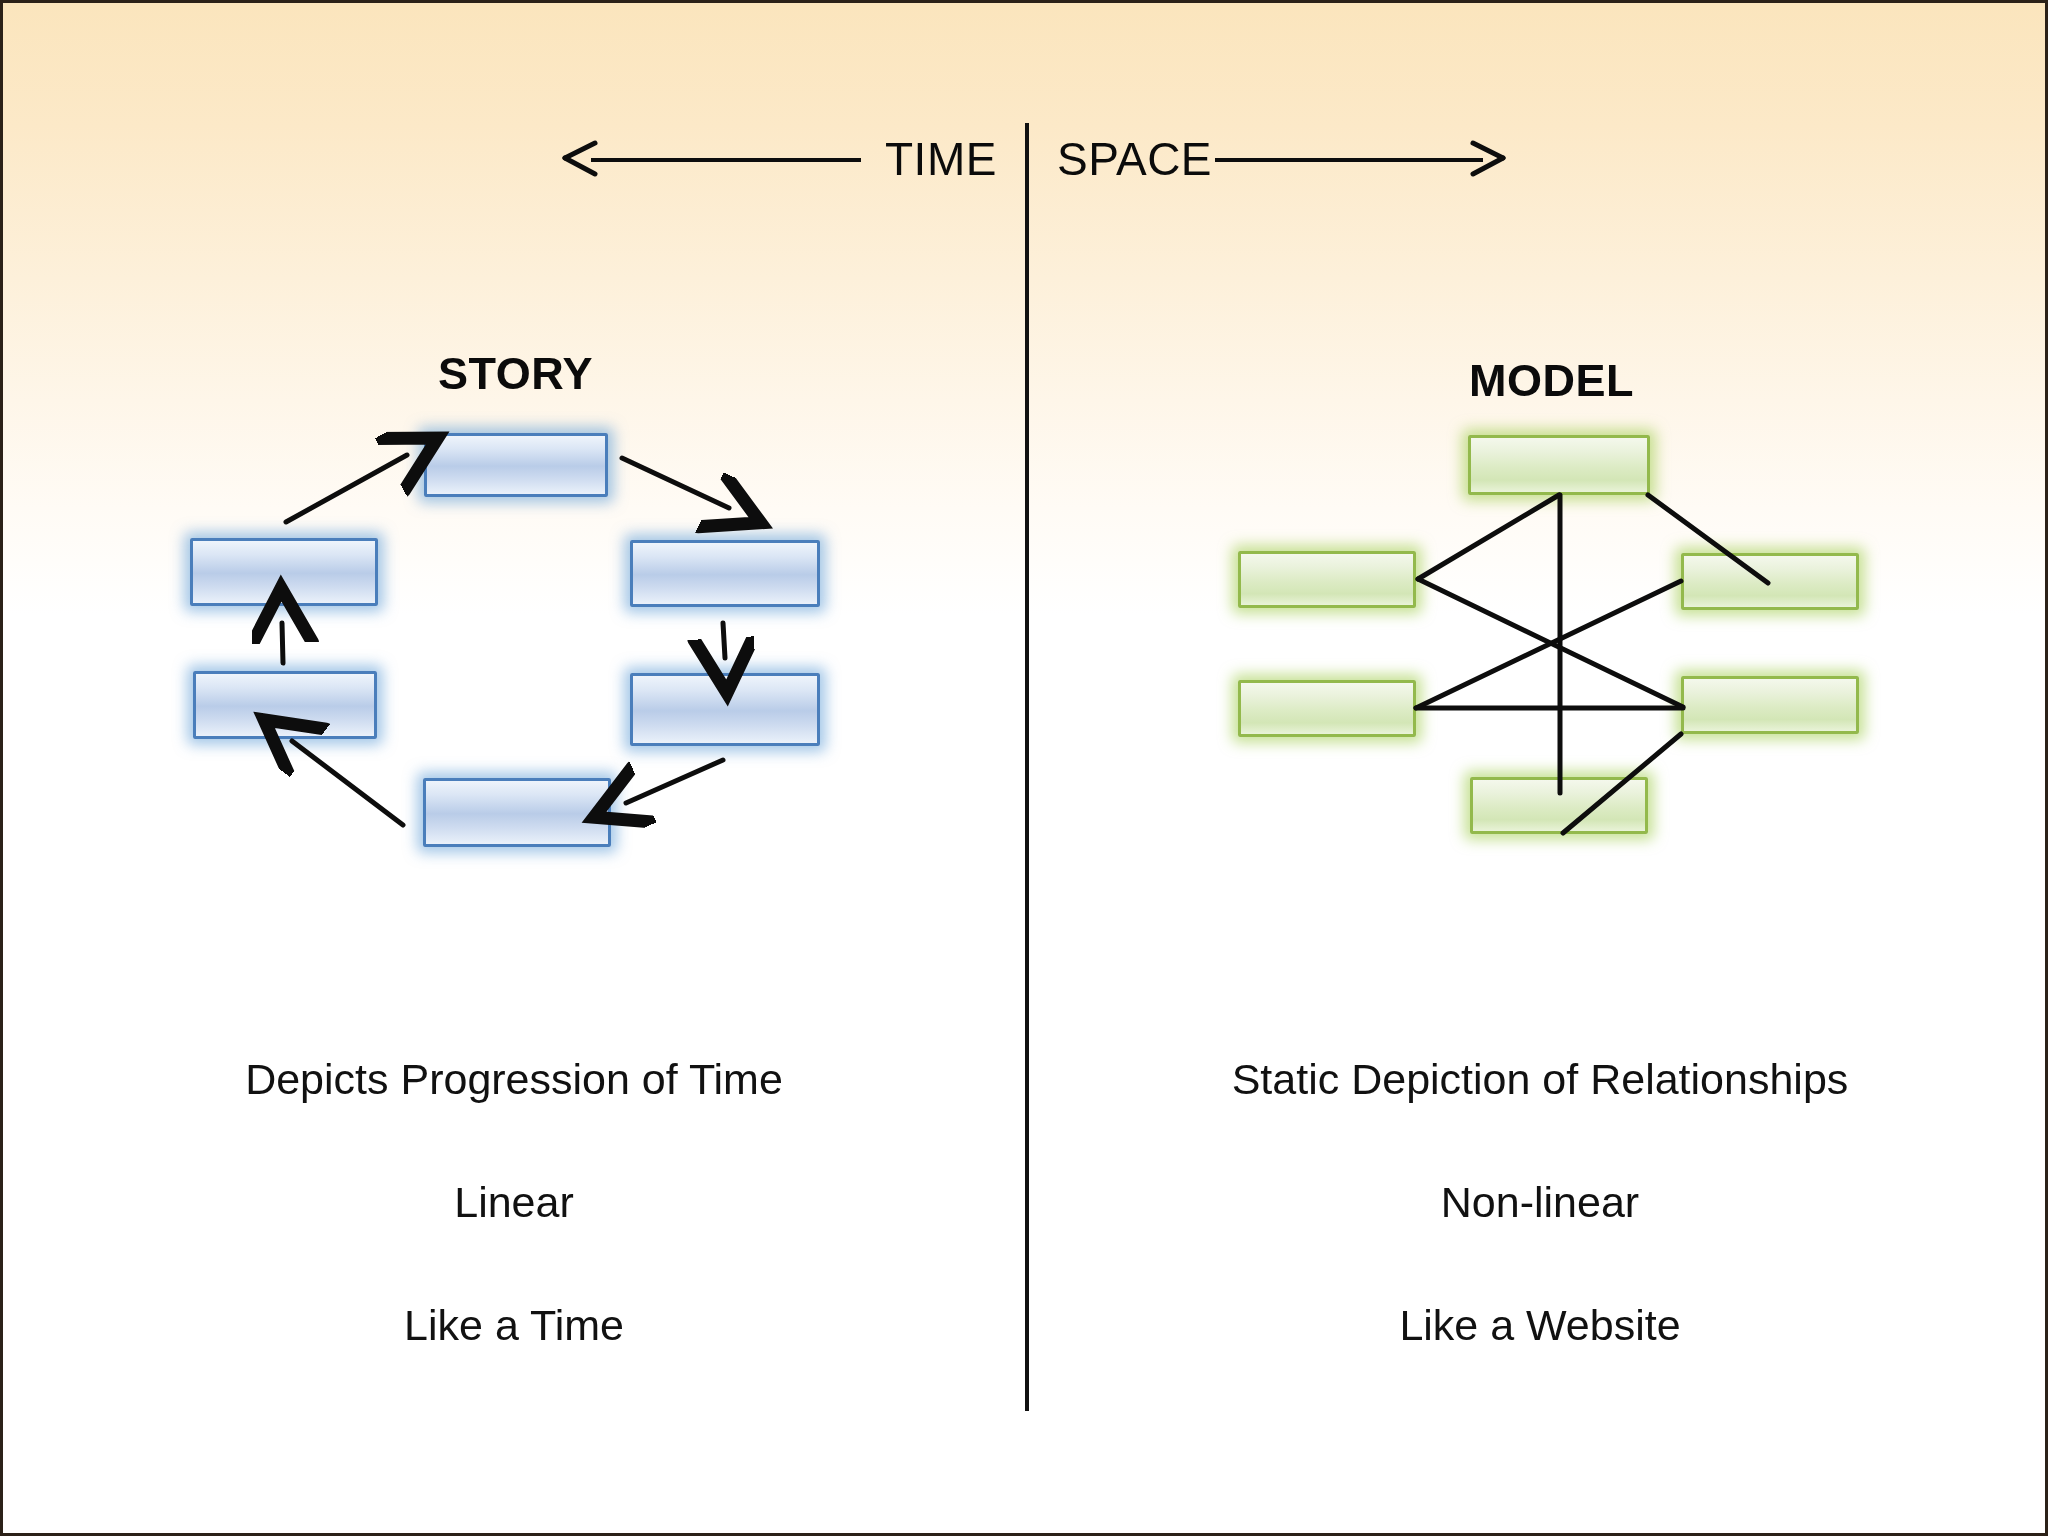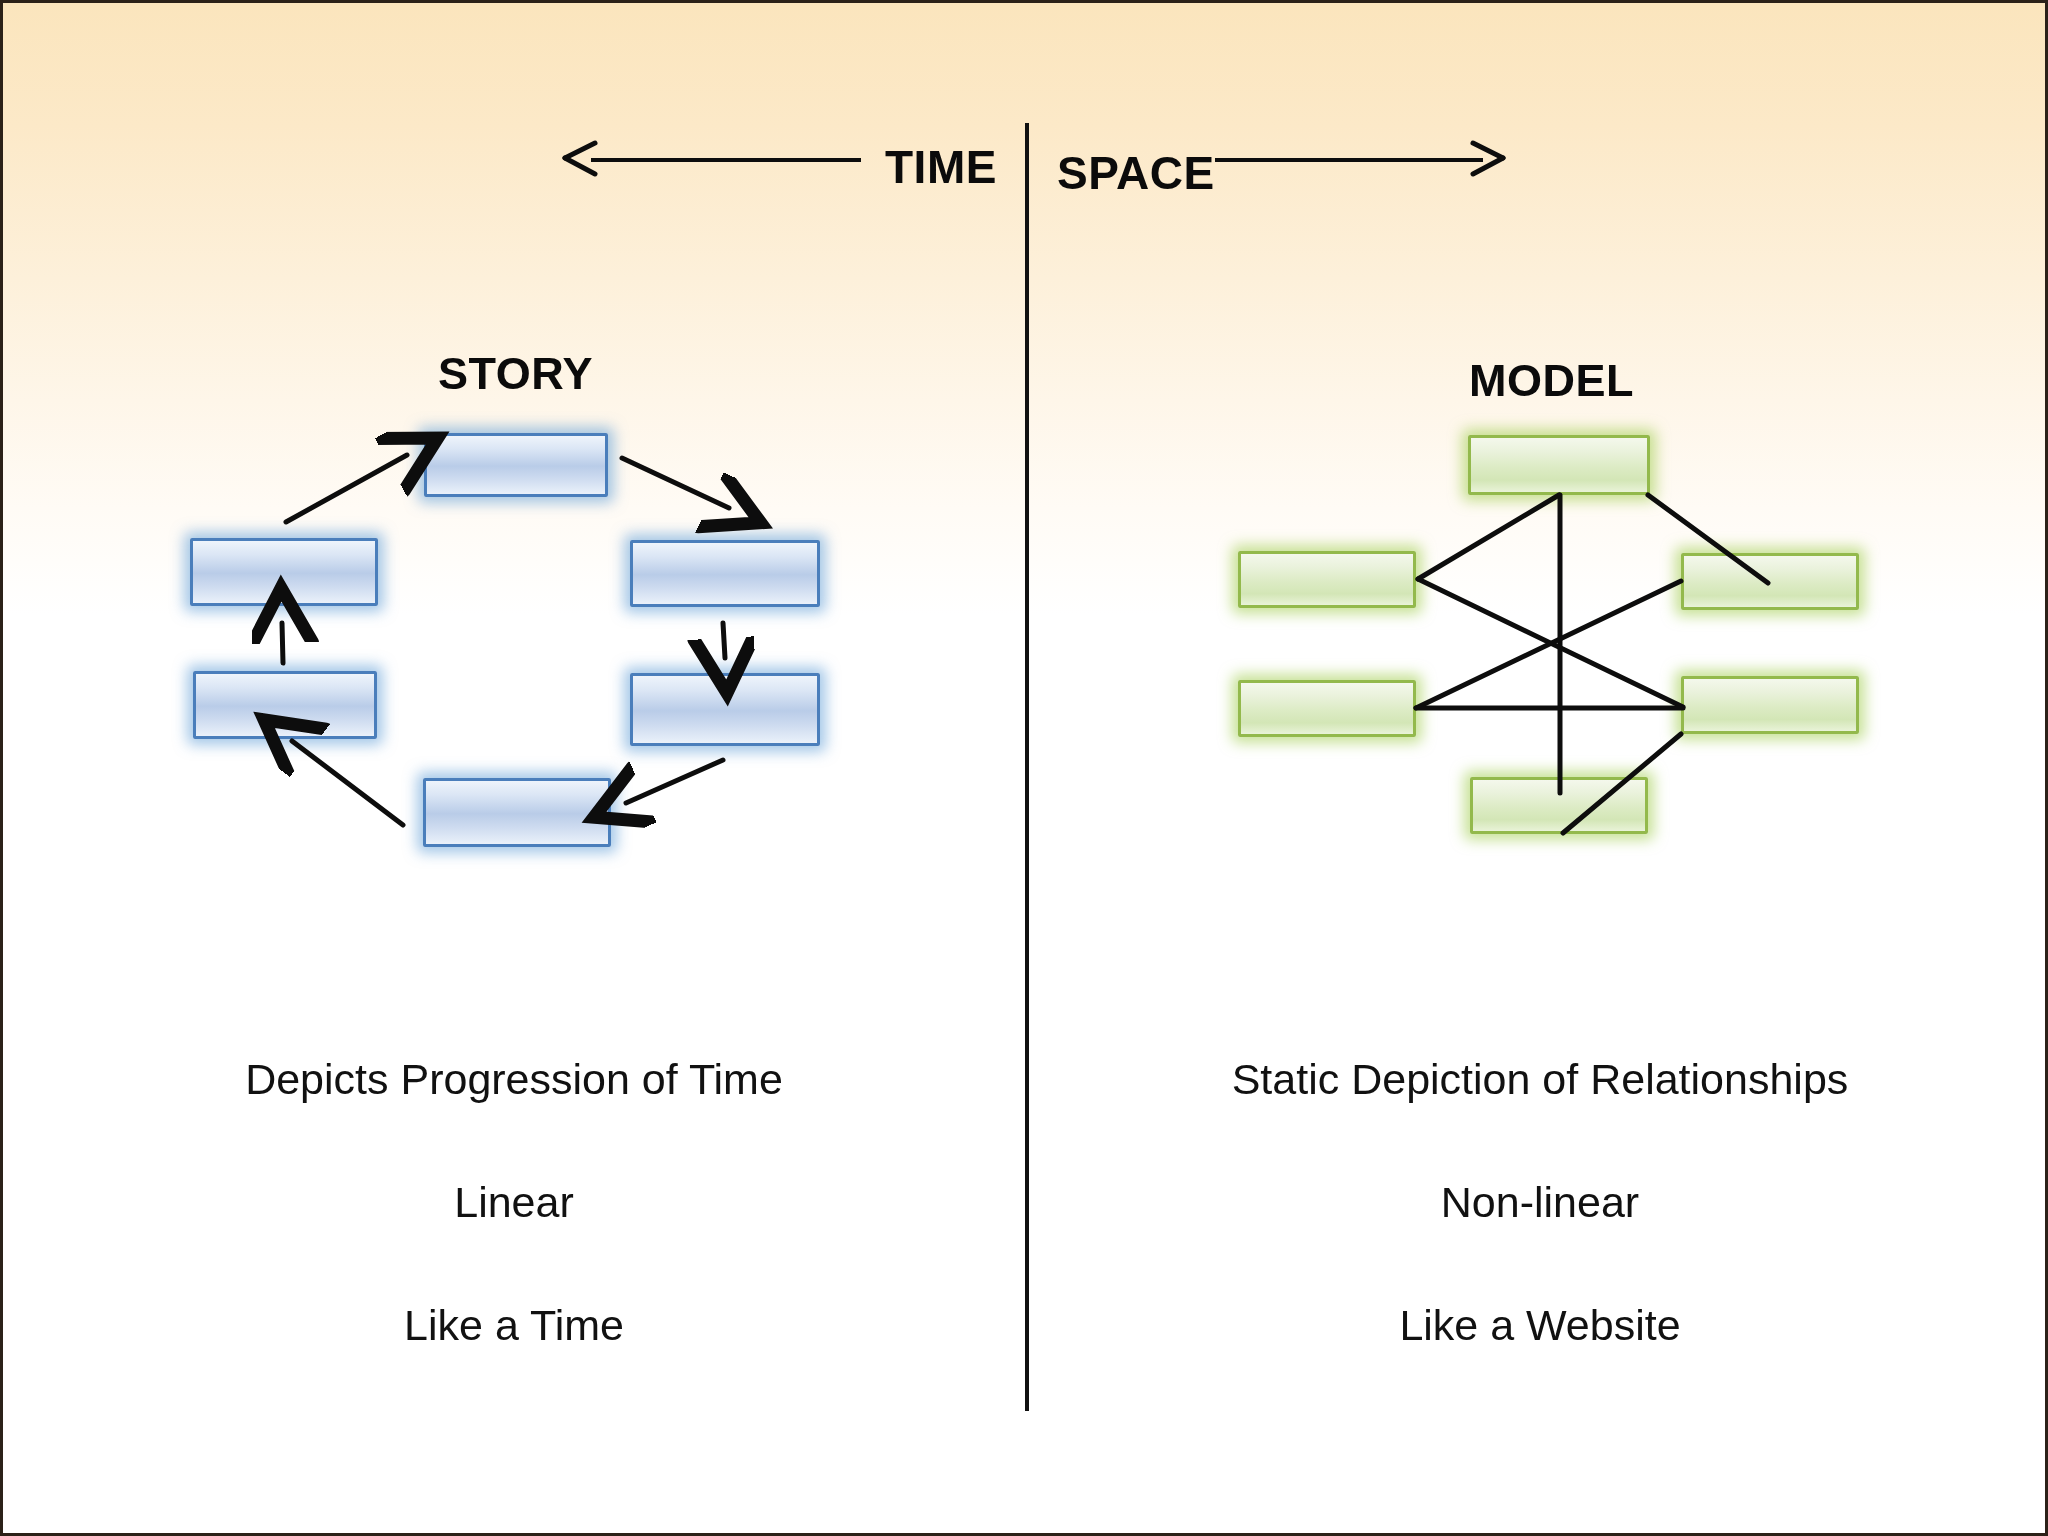--- a/index.html
+++ b/index.html
@@ -16,30 +16,29 @@
         #fef6e9 26%,
         #fffbf5 33%,
         #ffffff 40%,
         #ffffff 100%);
     font-family:"Liberation Sans", sans-serif;
   }
 
   
   .axis-label{
     position:absolute;
-    font-weight:bold;
+    font-weight:normal;
     font-size:46px;
     color:#0b0b0b;
     letter-spacing:0.5px;
     white-space:nowrap;
     line-height:1;
-    margin-top:8px;
   }
   #time-label{left:882px;top:133px;}
-  #space-label{left:1054px;top:139px;}
+  #space-label{left:1054px;top:133px;}
 
   .axis-line{position:absolute;height:0;border-top:4px solid #0d0d0d;}
   #time-arrow-line{left:588px;top:155px;width:270px;}
   #space-arrow-line{left:1212px;top:155px;width:268px;}
 
   .arrow-head{position:absolute;width:34px;height:34px;}
   .arrow-head svg{display:block;overflow:visible;}
 
   #divider{
     position:absolute;

